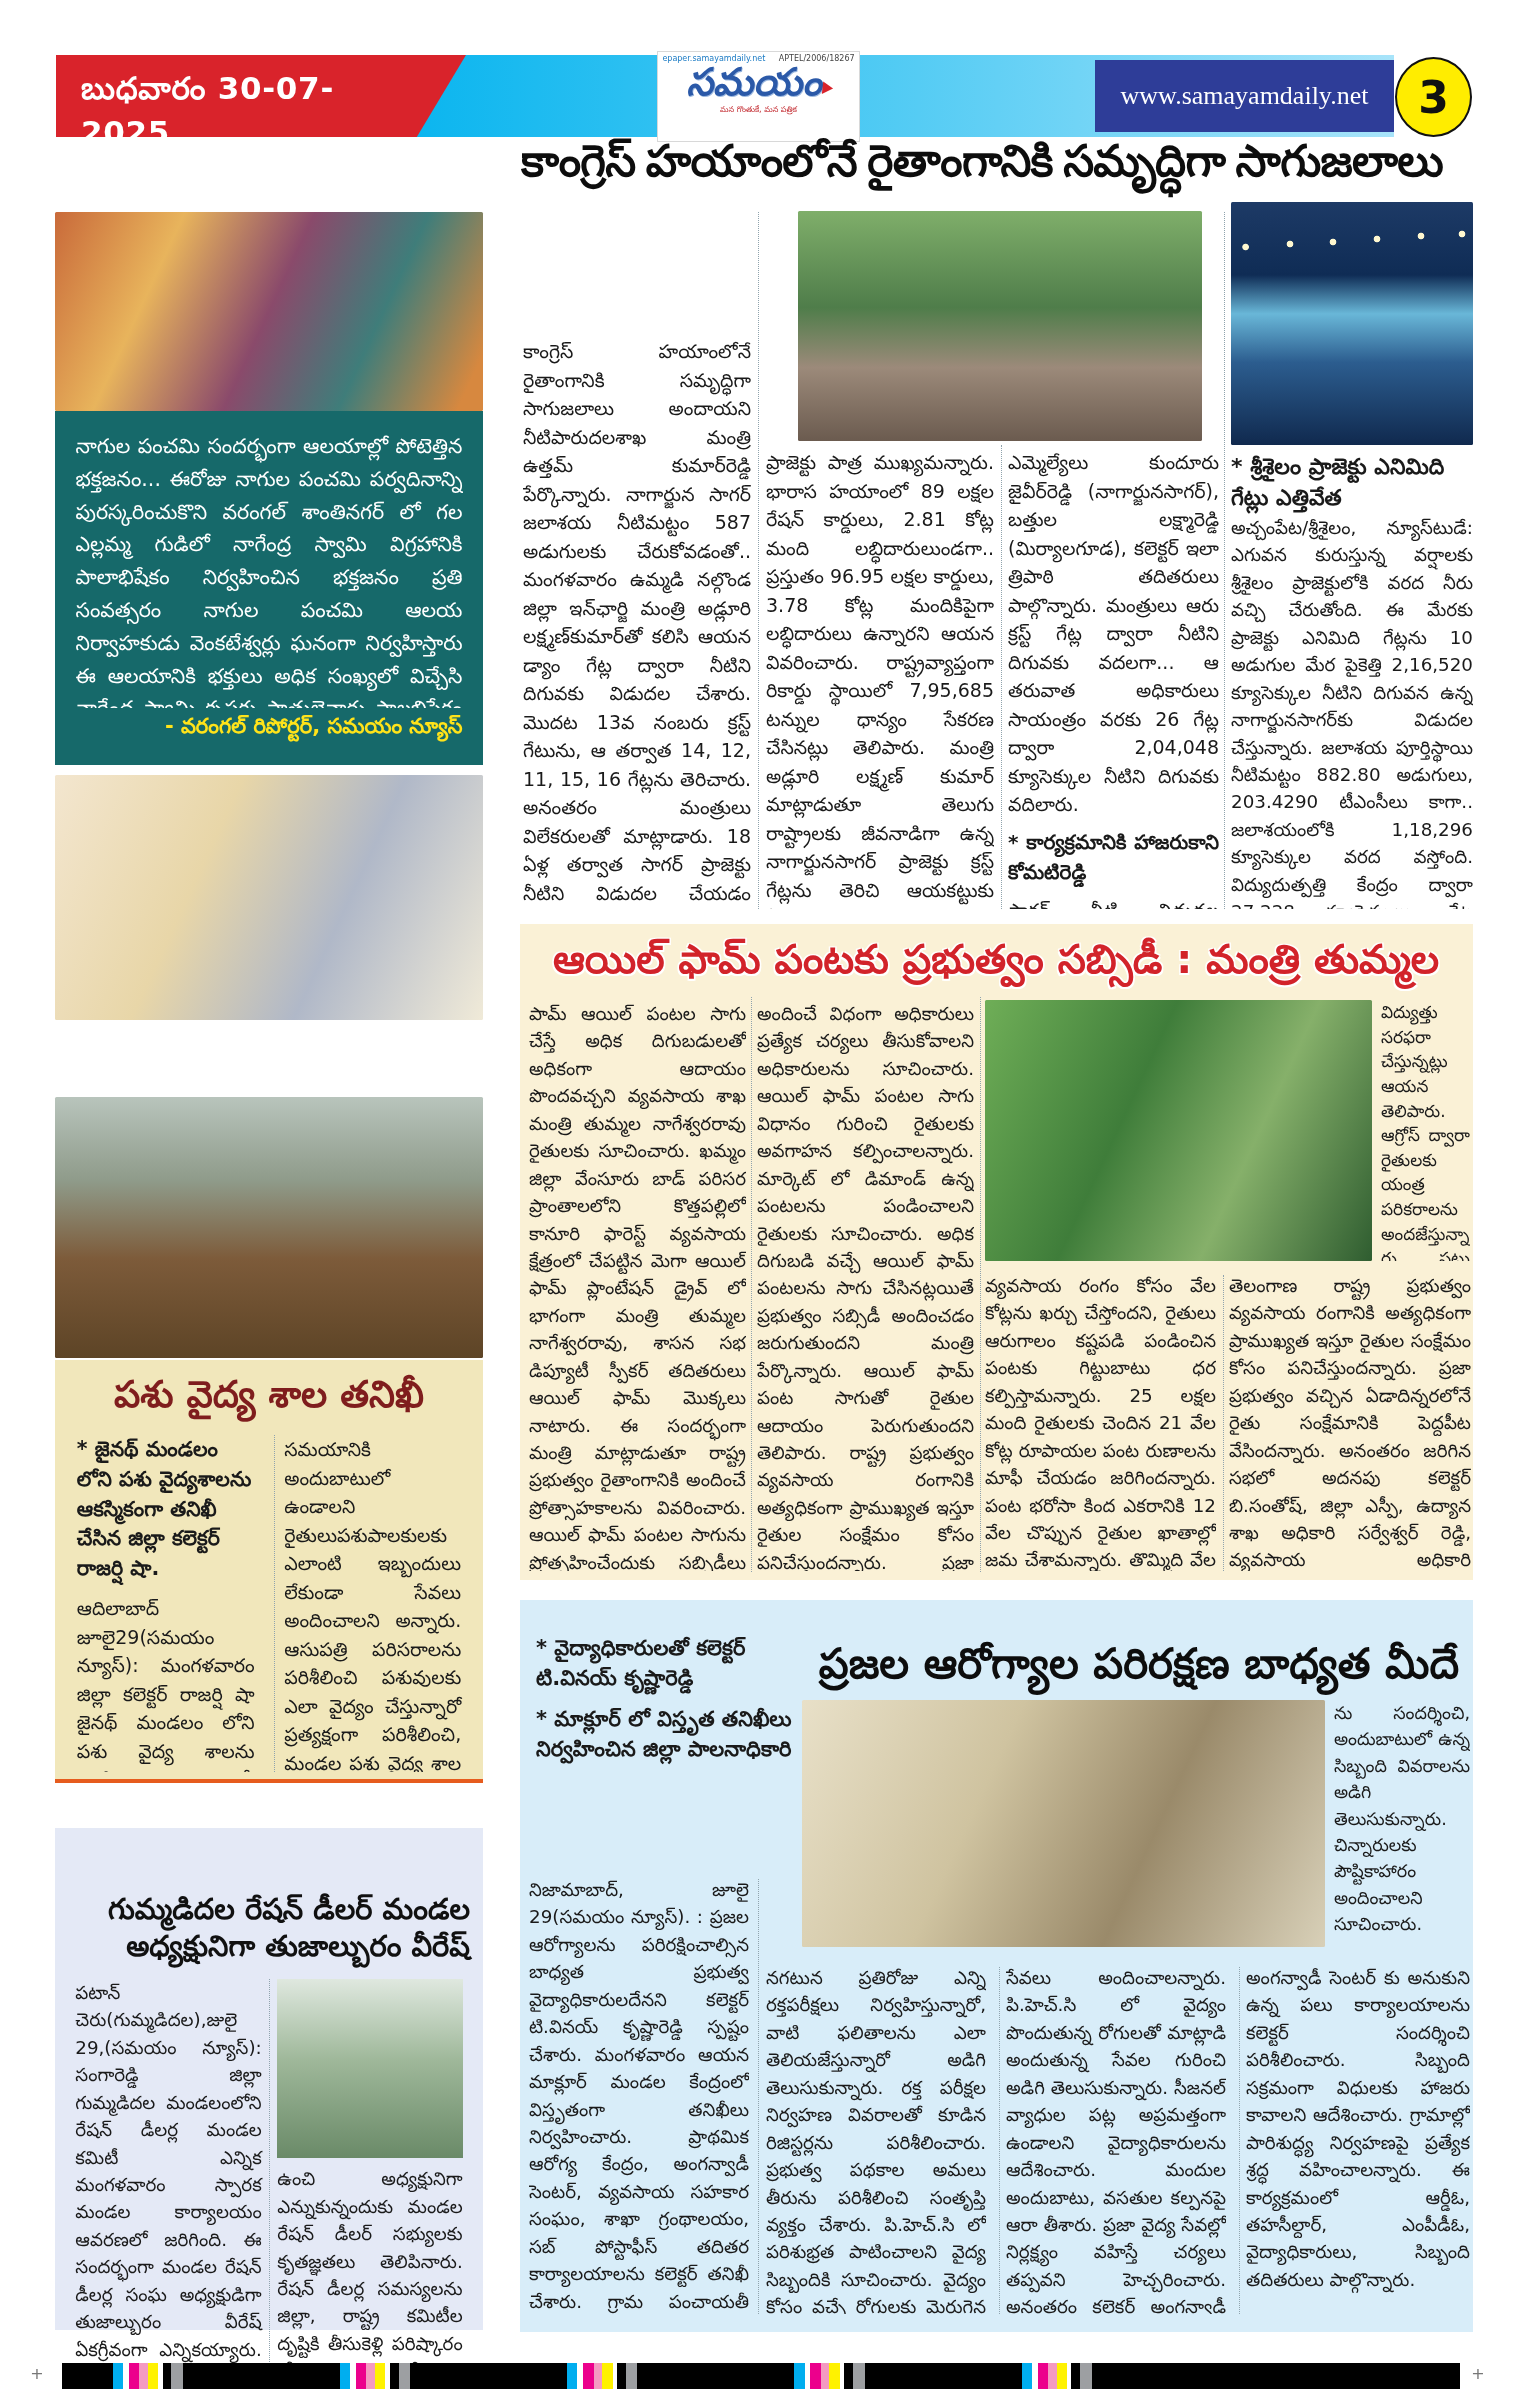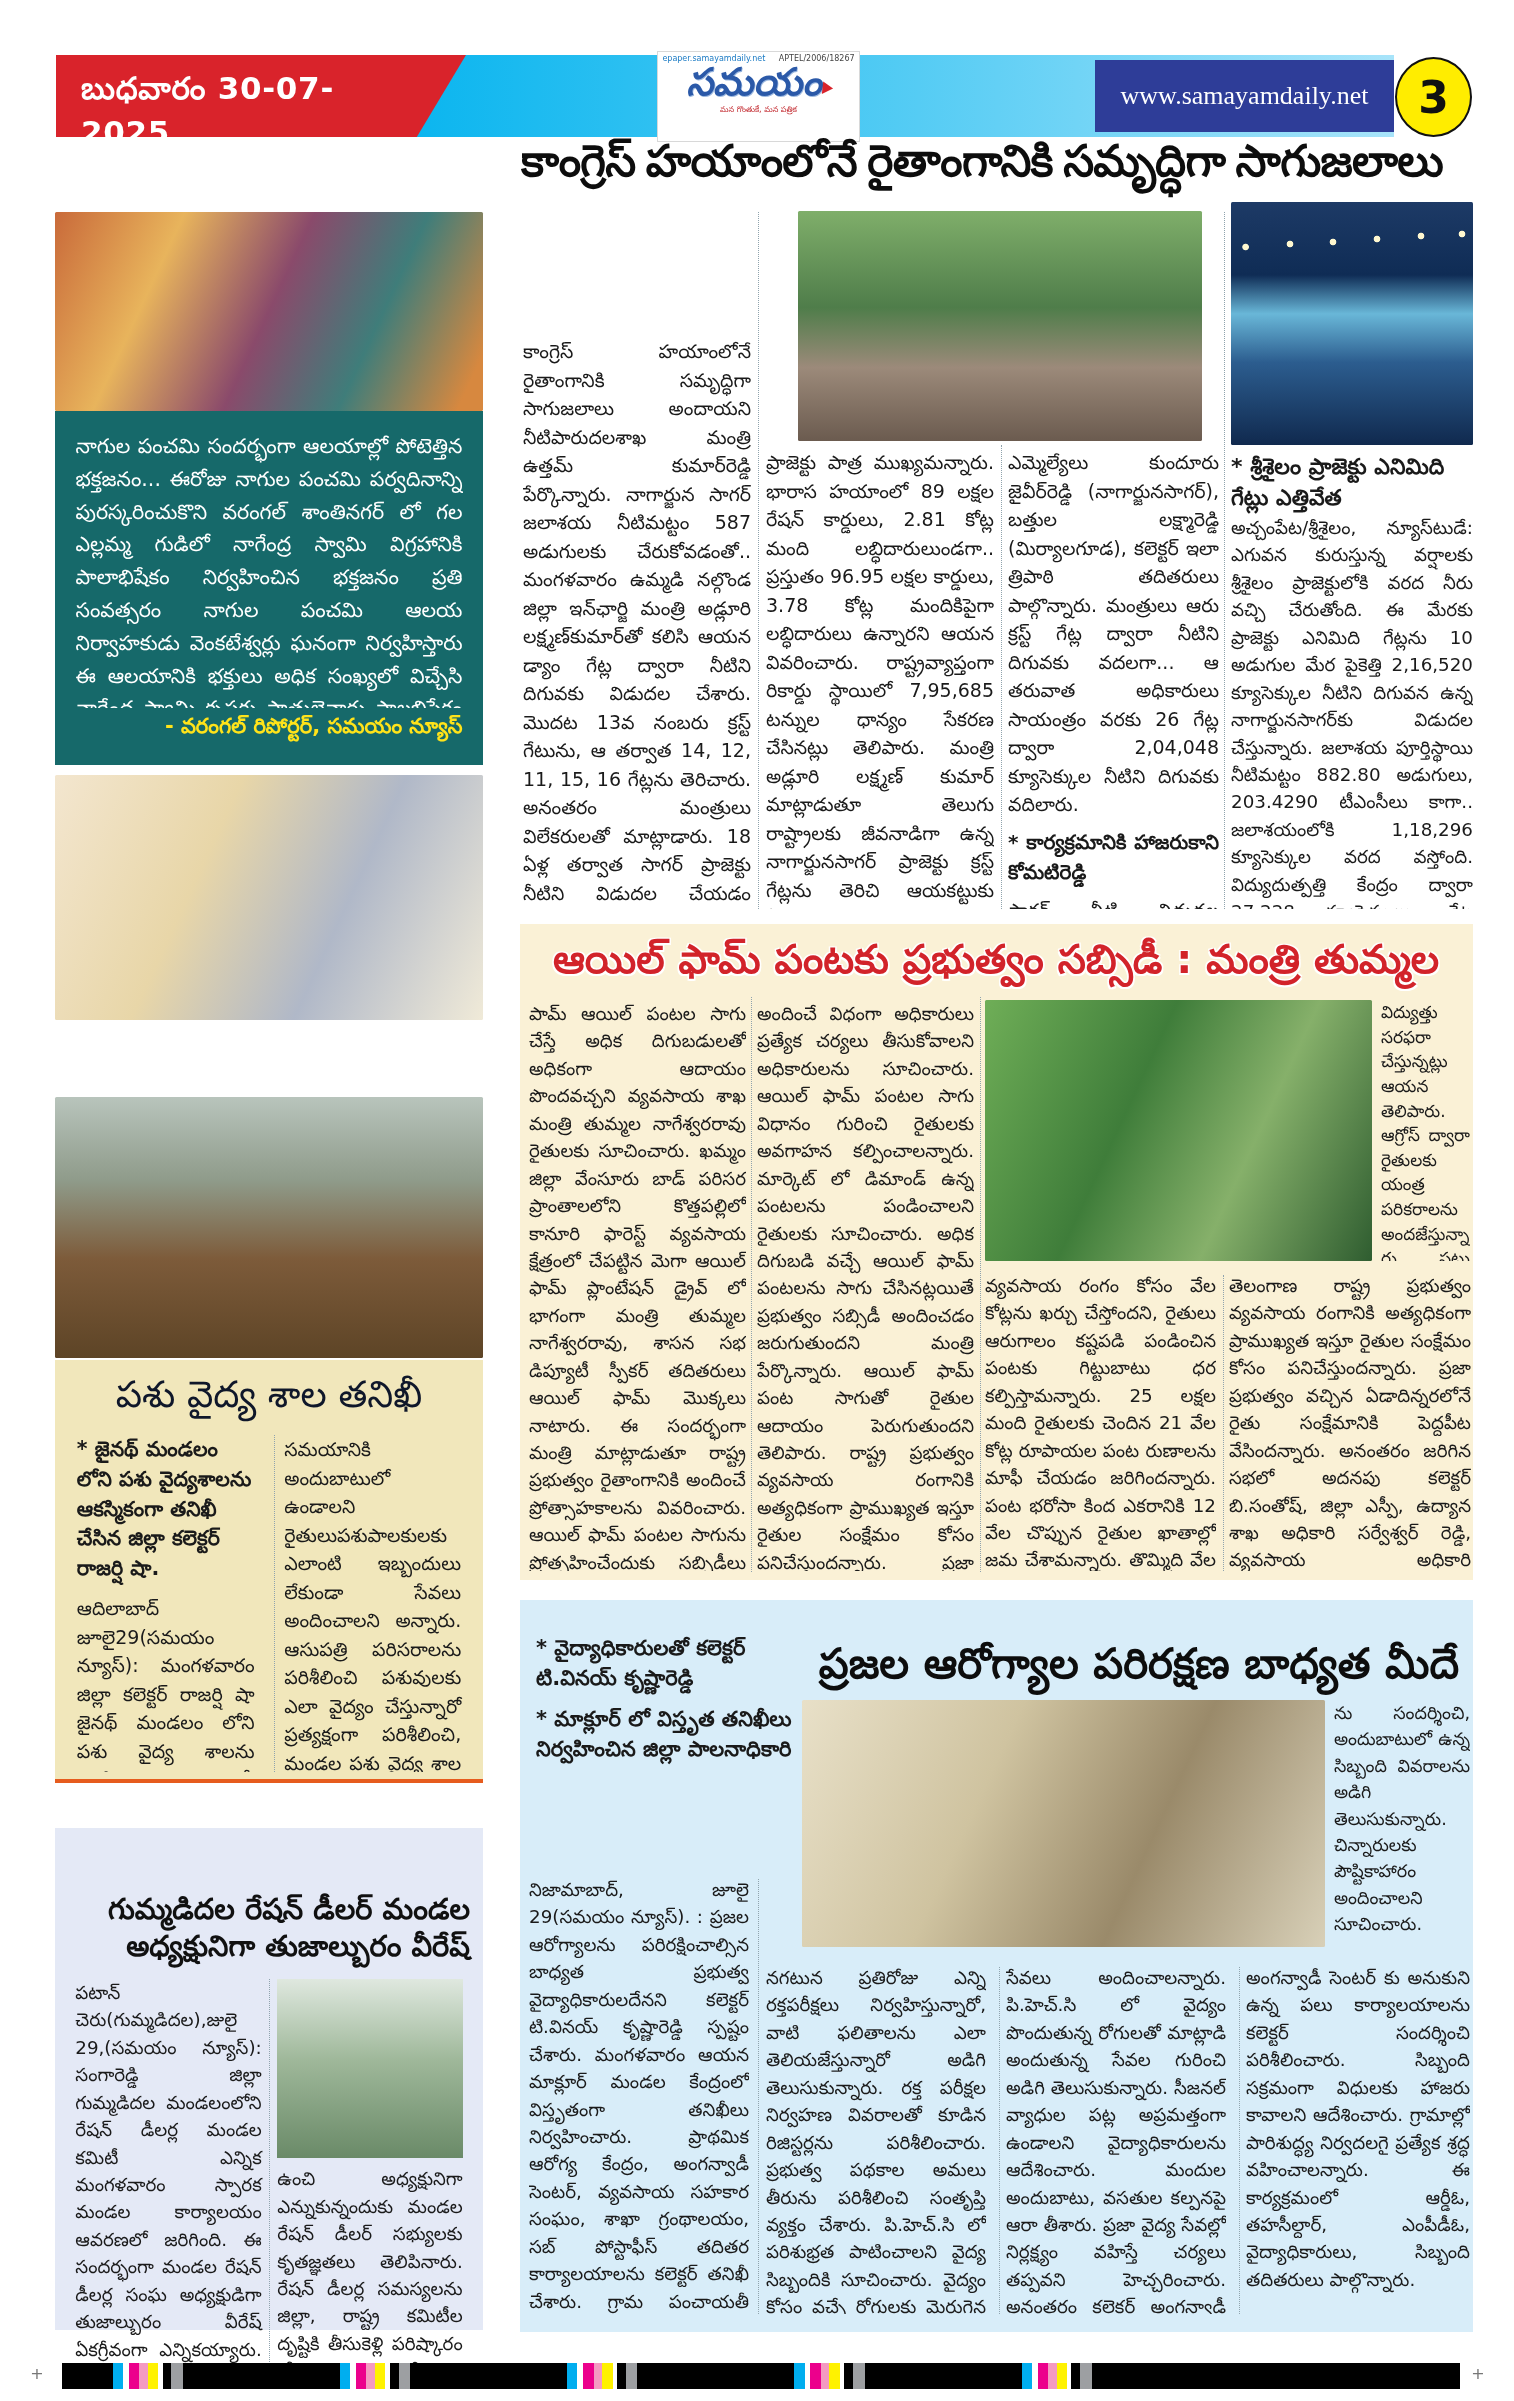--- a/index.html
+++ b/index.html
@@ -26,21 +26,21 @@
 
   
   .ph-temple{left:55px;top:212px;width:428px;height:199px;background:linear-gradient(115deg,#c96a3a,#e8b45c 25%,#8a4a6b 50%,#3f7d7a 72%,#d7883f 95%);}
   .temple-box{left:55px;top:411px;width:428px;height:354px;background:#16696a;color:#fff;padding:19px 20.5px;box-sizing:border-box;}
   .temple-cap{font-size:20.5px;line-height:1.6;text-align:justify;overflow:hidden;height:278px;}
   .temple-by{margin-top:5.9px;text-align:right;color:#ffe31a;font-size:21px;font-weight:bold;}
   .ph-kishan{left:55px;top:775px;width:428px;height:245px;background:linear-gradient(115deg,#f3e6cf,#e8d6a8 35%,#b0b8c8 65%,#f0ead8);}
   .kishan-box{left:55px;top:1019px;width:428px;height:67px;background:#173a7d;color:#fff;display:flex;align-items:center;padding:4.4px 14.6px;box-sizing:border-box;font-size:20.5px;line-height:1.35;}
   .ph-cattle{left:55px;top:1097px;width:428px;height:261px;background:linear-gradient(180deg,#b8c4bc,#8f9b8a 32%,#7d5b3a 62%,#5d4426);}
   .vet-box{left:55px;top:1360px;width:428px;height:423px;background:#f1e7bb;border-bottom:4.4px solid #e65c1e;box-sizing:border-box;padding:10.2px 13px;}
-  .vet-hl{text-align:center;font-size:37px;font-weight:normal;color:#0f172a;margin:2.9px 0 10.2px 0;}
+  .vet-hl{text-align:center;font-size:37px;font-weight:bold;color:#7f1d1d;margin:2.9px 0 10.2px 0;}
   .vet-cols{display:flex;gap:11px;height:337px;overflow:hidden;}
   .vet-c{width:50%;padding:0 8.8px;box-sizing:border-box;}
   .vet-c + .vet-c{border-left:1.5px dotted #8fa3ad;}
   .vet-bullet{font-size:20.5px;font-weight:bold;line-height:1.45;margin-bottom:10.2px;}
   .vet-body{font-size:19px;line-height:1.5;text-align:justify;}
   .ration-box{left:55px;top:1828px;width:428px;height:502px;background:#e4e9f6;box-sizing:border-box;padding:14.6px 13px;}
   .ration-hl{text-align:right;font-size:29px;font-weight:bold;line-height:1.3;color:#111;margin-bottom:13px;margin-top:48px;}
   .ration-cols{display:flex;height:395px;overflow:hidden;}
   .ration-c{width:50%;padding:0 7.3px;box-sizing:border-box;font-size:18.3px;line-height:1.5;text-align:justify;}
   .ration-c + .ration-c{border-left:1.5px dotted #8fa3ad;}
@@ -204,21 +204,21 @@
     <div>* వైద్యాధికారులతో కలెక్టర్ టి.వినయ్ కృష్ణారెడ్డి</div>
     <div>* మాక్లూర్ లో విస్తృత తనిఖీలు నిర్వహించిన జిల్లా పాలనాధికారి</div>
   </div>
   <div class="abs health-hl">ప్రజల ఆరోగ్యాల పరిరక్షణ బాధ్యత మీదే</div>
   <div class="photo ph-health"></div>
   <div class="abs h-side jtext">ను సందర్శించి, అందుబాటులో ఉన్న సిబ్బంది వివరాలను అడిగి తెలుసుకున్నారు. చిన్నారులకు పౌష్టికాహారం అందించాలని సూచించారు.</div>
 
   <div class="abs h-col h-c1 jtext">నిజామాబాద్, జూలై 29(సమయం న్యూస్). : ప్రజల ఆరోగ్యాలను పరిరక్షించాల్సిన బాధ్యత ప్రభుత్వ వైద్యాధికారులదేనని కలెక్టర్ టి.వినయ్ కృష్ణారెడ్డి స్పష్టం చేశారు. మంగళవారం ఆయన మాక్లూర్ మండల కేంద్రంలో విస్తృతంగా తనిఖీలు నిర్వహించారు. ప్రాథమిక ఆరోగ్య కేంద్రం, అంగన్వాడీ సెంటర్, వ్యవసాయ సహకార సంఘం, శాఖా గ్రంథాలయం, సబ్ పోస్టాఫీస్ తదితర కార్యాలయాలను కలెక్టర్ తనిఖీ చేశారు. గ్రామ పంచాయతీ కార్యాలయంలో రికార్డులను పరిశీలించారు.</div>
   <div class="abs h-col h-c2 jtext">నగటున ప్రతిరోజు ఎన్ని రక్తపరీక్షలు నిర్వహిస్తున్నారో, వాటి ఫలితాలను ఎలా తెలియజేస్తున్నారో అడిగి తెలుసుకున్నారు. రక్త పరీక్షల నిర్వహణ వివరాలతో కూడిన రిజిస్టర్లను పరిశీలించారు. ప్రభుత్వ పథకాల అమలు తీరును పరిశీలించి సంతృప్తి వ్యక్తం చేశారు. పి.హెచ్.సి లో పరిశుభ్రత పాటించాలని వైద్య సిబ్బందికి సూచించారు. వైద్యం కోసం వచ్చే రోగులకు మెరుగైన సేవలు అందించాలని ఆదేశించారు.</div>
   <div class="abs h-col h-c3 jtext">సేవలు అందించాలన్నారు. పి.హెచ్.సి లో వైద్యం పొందుతున్న రోగులతో మాట్లాడి అందుతున్న సేవల గురించి అడిగి తెలుసుకున్నారు. సీజనల్ వ్యాధుల పట్ల అప్రమత్తంగా ఉండాలని వైద్యాధికారులను ఆదేశించారు. మందుల అందుబాటు, వసతుల కల్పనపై ఆరా తీశారు. ప్రజా వైద్య సేవల్లో నిర్లక్ష్యం వహిస్తే చర్యలు తప్పవని హెచ్చరించారు. అనంతరం కలెక్టర్ అంగన్వాడీ సెంటర్</div>
-  <div class="abs h-col h-c4 jtext">అంగన్వాడీ సెంటర్ కు అనుకుని ఉన్న పలు కార్యాలయాలను కలెక్టర్ సందర్శించి పరిశీలించారు. సిబ్బంది సక్రమంగా విధులకు హాజరు కావాలని ఆదేశించారు. గ్రామాల్లో పారిశుద్ధ్య నిర్వదలగై ప్రత్యేక శ్రద్ధ వహించాలన్నారు. ఈ కార్యక్రమంలో ఆర్డీఓ, తహసీల్దార్, ఎంపీడీఓ, వైద్యాధికారులు, సిబ్బంది తదితరులు పాల్గొన్నారు.</div>
+  <div class="abs h-col h-c4 jtext">అంగన్వాడీ సెంటర్ కు అనుకుని ఉన్న పలు కార్యాలయాలను కలెక్టర్ సందర్శించి పరిశీలించారు. సిబ్బంది సక్రమంగా విధులకు హాజరు కావాలని ఆదేశించారు. గ్రామాల్లో పారిశుద్ధ్య నిర్వహణపై ప్రత్యేక శ్రద్ధ వహించాలన్నారు. ఈ కార్యక్రమంలో ఆర్డీఓ, తహసీల్దార్, ఎంపీడీఓ, వైద్యాధికారులు, సిబ్బంది తదితరులు పాల్గొన్నారు.</div>
 
   <div class="dotsep sep-h1"></div>
   <div class="dotsep sep-h2"></div>
   <div class="dotsep sep-h3"></div>
 
   <div class="cropmark" style="left:29px;top:2366px;">+</div>
   <div class="abs regbar" id="regbar">
       <span style="width:51px;background:#000;"></span>
       <span style="width:10.2px;background:#00aeef;"></span>
       <span style="width:5.9px;background:#ffffff;"></span>

